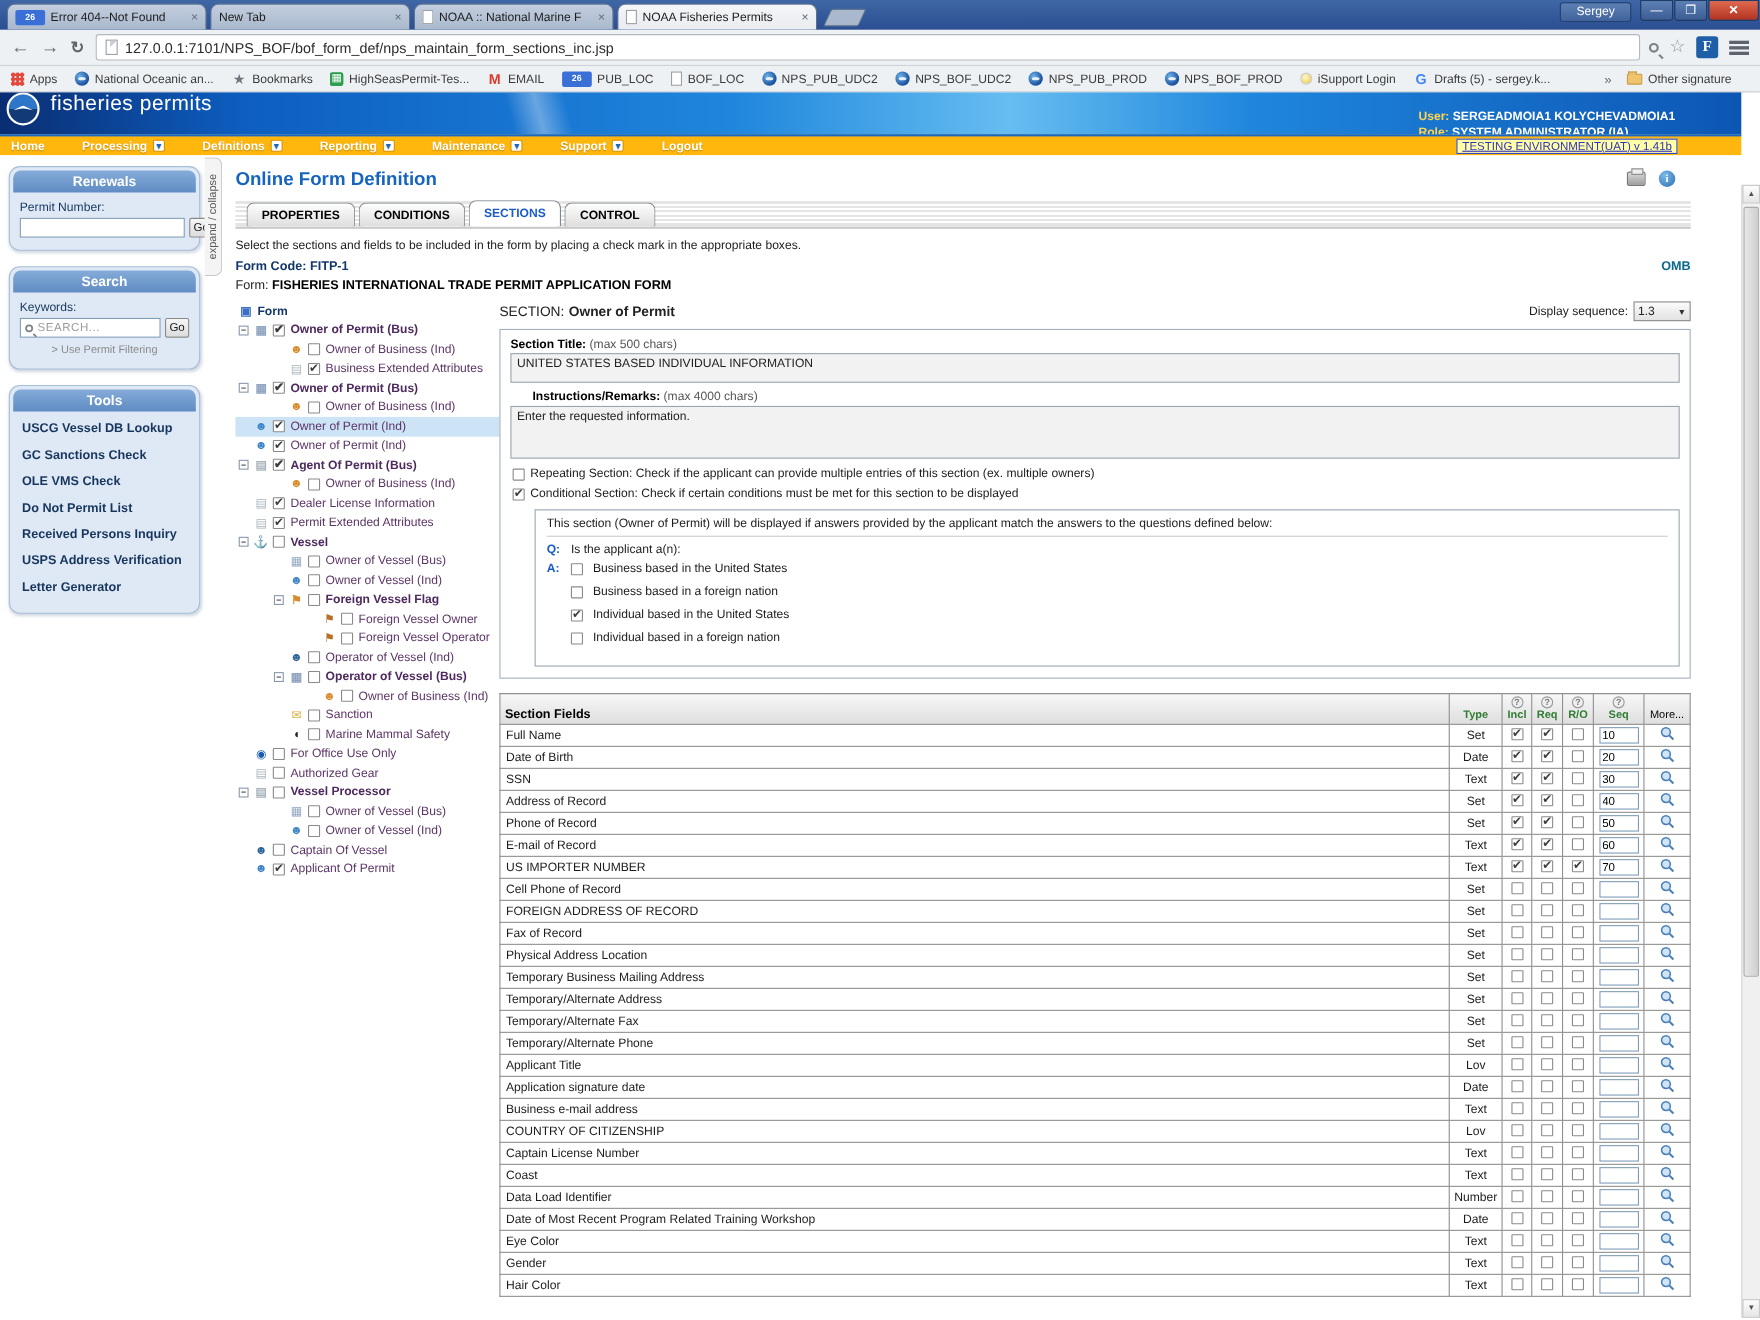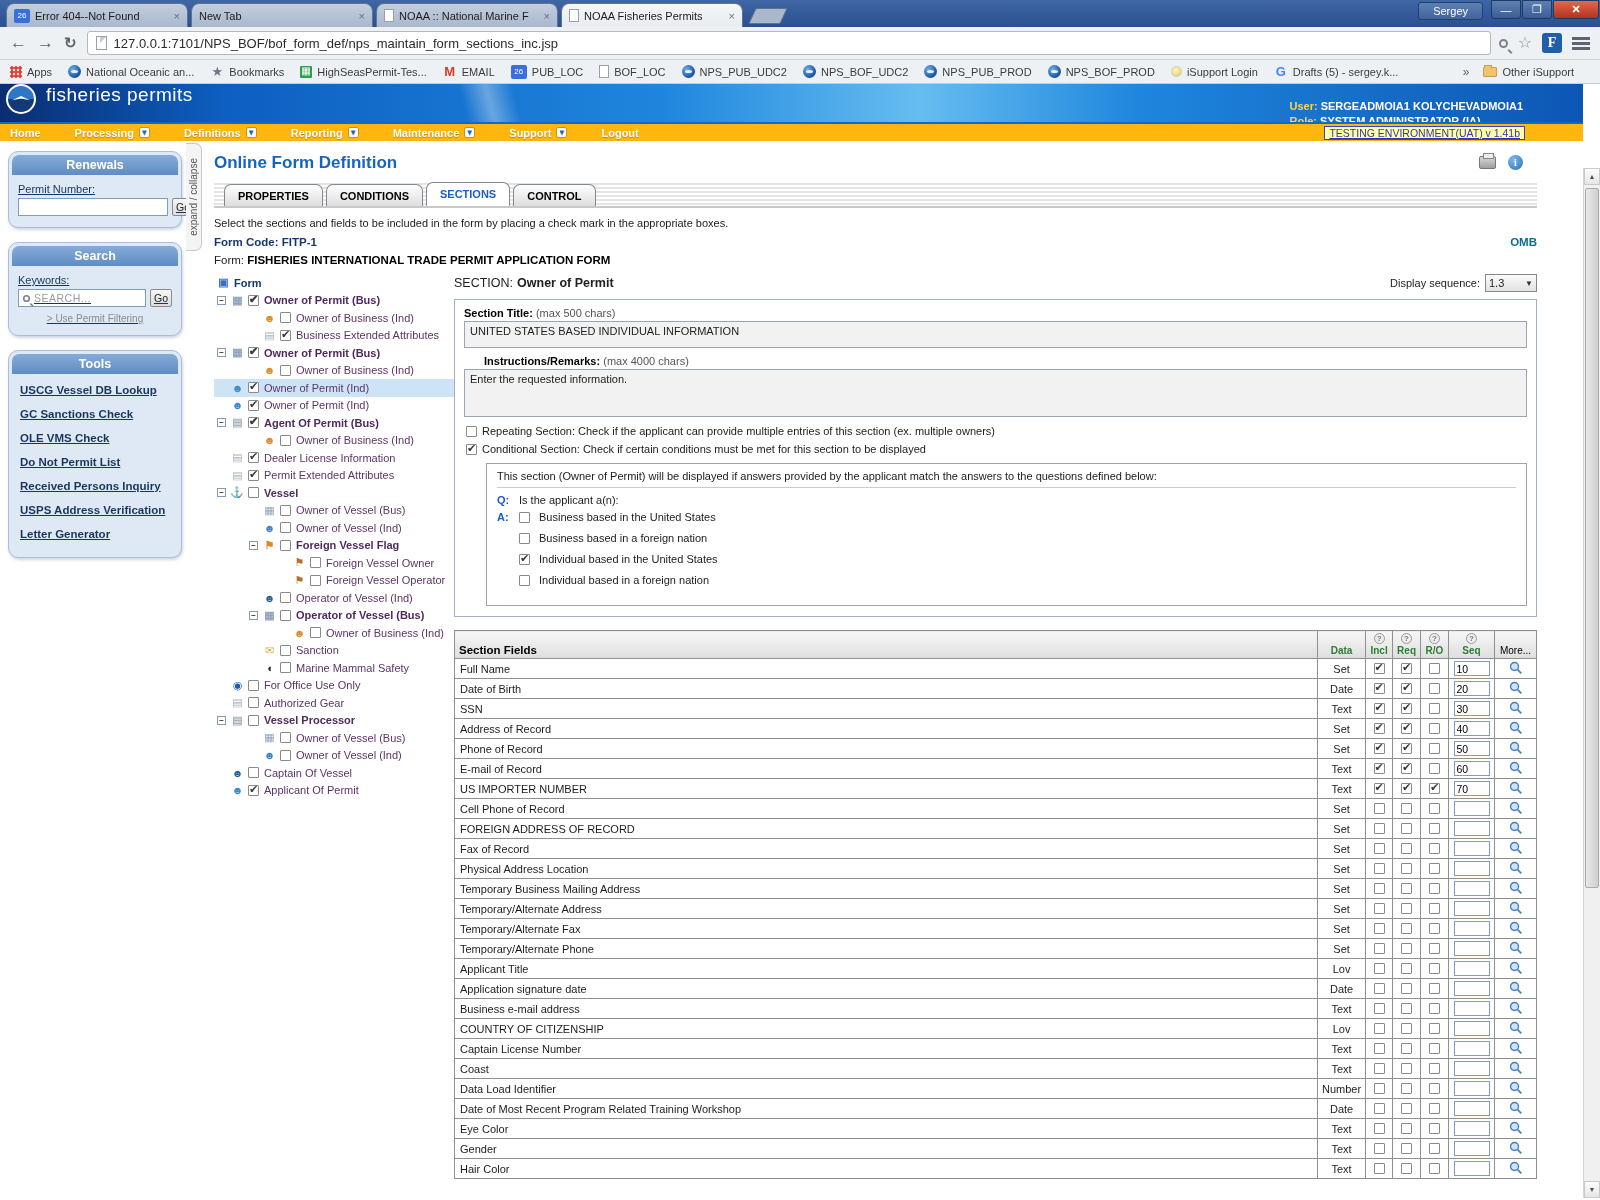--- a/index.html
+++ b/index.html
@@ -37,21 +37,21 @@
   .bm { display:flex; align-items:center; margin-right:16px; white-space:nowrap; }
   .bm-icon { width:14px; height:14px; margin-right:5px; display:inline-flex; align-items:center; justify-content:center; flex:none; font-size:11px; }
   .ic-apps-grid { width:12px; height:12px; background:
       radial-gradient(circle 2px, #e4483c 2px, transparent 2px) 0 0/4px 4px; }
   .ic-noaa-circle, .ic-globe { width:13px; height:13px; border-radius:50%; background:radial-gradient(circle at 35% 35%, #6db3e8, #1a4f9c 70%); position:relative; }
   .ic-noaa-circle::after, .ic-globe::after { content:""; position:absolute; left:3px; top:5px; width:7px; height:3px; border-radius:50%; background:#fff; opacity:.85; }
   .ic-star { color:#6e7680; font-size:13px; }
   .ic-sheet { width:12px; height:12px; background:#2e9e4f; border-radius:2px; box-shadow:inset 0 0 0 1px #2e9e4f, inset 0 0 0 6px #2e9e4f; position:relative; }
   .ic-sheet::after { content:"▦"; color:#fff; font-size:10px; position:absolute; left:1px; top:-1px; }
   .ic-gmail { color:#d93b2b; font-weight:bold; font-size:13px; }
-  .ic-cal26 { width:16px; height:14px; background:#3a6fd8; color:#fff; font-size:8px; font-weight:normal; display:flex; align-items:center; justify-content:center; border-radius:2px; }
+  .ic-cal26 { width:27px; height:14px; background:#3a6fd8; color:#fff; font-size:8px; font-weight:bold; display:flex; align-items:center; justify-content:center; border-radius:2px; }
   .ic-page { width:10px; height:13px; border:1px solid #9aa0a8; background:#fff; }
   .ic-bulb { width:11px; height:11px; border-radius:50%; background:radial-gradient(circle at 40% 35%, #fff7c9, #e8c93f); border:1px solid #c9cdd3; }
   .ic-google { color:#4285f4; font-weight:bold; font-size:13px; }
   .ic-folder { width:14px; height:10px; background:#f0c36d; border:1px solid #c89e4e; border-radius:1px; position:relative; }
   .ic-folder::before { content:""; position:absolute; top:-3px; left:0; width:6px; height:2px; background:#f0c36d; border:1px solid #c89e4e; border-bottom:none; }
   .bm-chevron { color:#666; margin:0 14px 0 4px; font-size:12px; }
   .bm-right { margin-left:auto; display:flex; align-items:center; }
 
   
   .page-wrap { position:relative; width:1600px; }
@@ -68,21 +68,21 @@
   .navbar { height:19px; background:#ffb60d; display:flex; align-items:center; padding-left:10px; position:relative; border-top:2px solid #1668c8; }
   .nav-item { color:#fff; font-weight:bold; font-size:11px; margin-right:34px; display:flex; align-items:center; text-shadow:0 1px 1px rgba(140,90,0,.5); }
   .dd-box { width:11px; height:11px; background:#fff; border:1px solid #d89000; border-radius:2px; margin-left:5px; color:#1668c8; font-size:8px; display:flex; align-items:center; justify-content:center; }
   .env-badge { position:absolute; right:58px; top:2px; background:#ffffa6; border:1px solid #3344cc; color:#3333bb; font-size:10.5px; padding:0 4px; text-decoration:underline; }
 
   
   .content { display:flex; height:1057px; background:#fff; }
   .sidebar { width:186px; padding:10px 4px 0 8px; display:flex; flex-direction:column; gap:14px; flex:none; }
   .panel { border:1px solid #a9bed8; border-radius:10px; background:#dfe9f5; padding:3px; box-shadow:1px 2px 3px rgba(120,140,170,.35); }
   .panel-header { background:linear-gradient(#85abd8,#5f8cc4); color:#fff; font-weight:bold; font-size:12.5px; text-align:center; padding:3px 0; border-radius:7px 7px 0 0; }
-  .panel-body { padding:8px 6px; font-size:11px; color:#17365d;text-decoration:underline; }
+  .panel-body { padding:8px 6px; font-size:11px; color:#17365d; }
   .field-label { margin-bottom:3px; }
   .inline-input { display:flex; align-items:center; gap:4px; }
   .txt-input { flex:1; height:18px; border:1px solid #7f9db9; background:#fff; font-size:11px; padding:0 3px; font-family:"Liberation Sans",sans-serif; }
   .go-btn { height:18px; padding:0 3px; font-size:10.5px; background:linear-gradient(#f6f6f6,#dcdcdc); border:1px solid #8a8a8a; border-radius:2px; color:#222; }
   .search-box { display:flex; align-items:center; gap:3px; border:1px solid #7f9db9; background:#fff; height:18px; padding:0 3px; flex:1; color:#999; }
   .search-box .mag { transform:scale(.8); }
   .search-placeholder { font-size:10.5px; color:#9a9a9a; letter-spacing:.5px; }
   .filter-link { text-align:center; color:#8b8b8b; font-size:10px; margin-top:6px; }
   .tool-link { font-weight:bold; font-size:11.5px; color:#17365d; padding:6px 4px; }
 
@@ -270,21 +270,21 @@
   </span>
       <span class="bm">
     <span class="bm-icon ic-google">G</span>
     <span class="bm-label">Drafts (5) - sergey.k...</span>
   </span>
     </span>
   <span class="bm-right">
     <span class="bm-chevron">»</span>
     <span class="bm">
       <span class="bm-icon ic-folder"></span>
-      <span>Other iSupport</span>
+      <span>Other signature</span>
     </span>
   </span>
 </div>
 
 <div class="page-wrap">
 <div class="page-body">
 
   <div class="banner">
     <div class="noaa-logo"></div>
     <div class="brand">fisheries permits</div>
@@ -660,21 +660,21 @@
                   <col style="width:27px">
                   <col style="width:28px">
                   <col style="width:46px">
                   <col style="width:42px">
                 </colgroup>
             <thead>
               <tr>
                 <th class="name-h">Section Fields</th>
                 <th>
                       <div class="th-stack">
-                        <span class="gh">Data</span>
+                        <span class="gh">Type</span>
                       </div>
                     </th>
                 <th>
                       <div class="th-stack">
                         <span class="q-icon">?</span>
                         <span class="gh">Incl</span>
                       </div>
                     </th>
                 <th>
                       <div class="th-stack">

